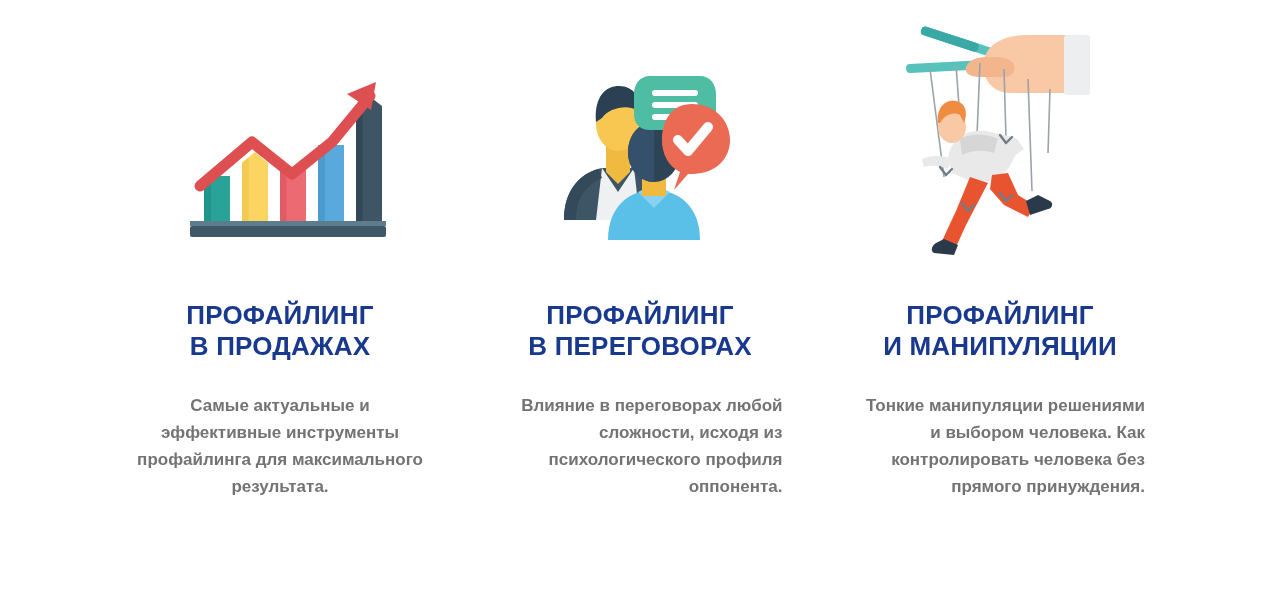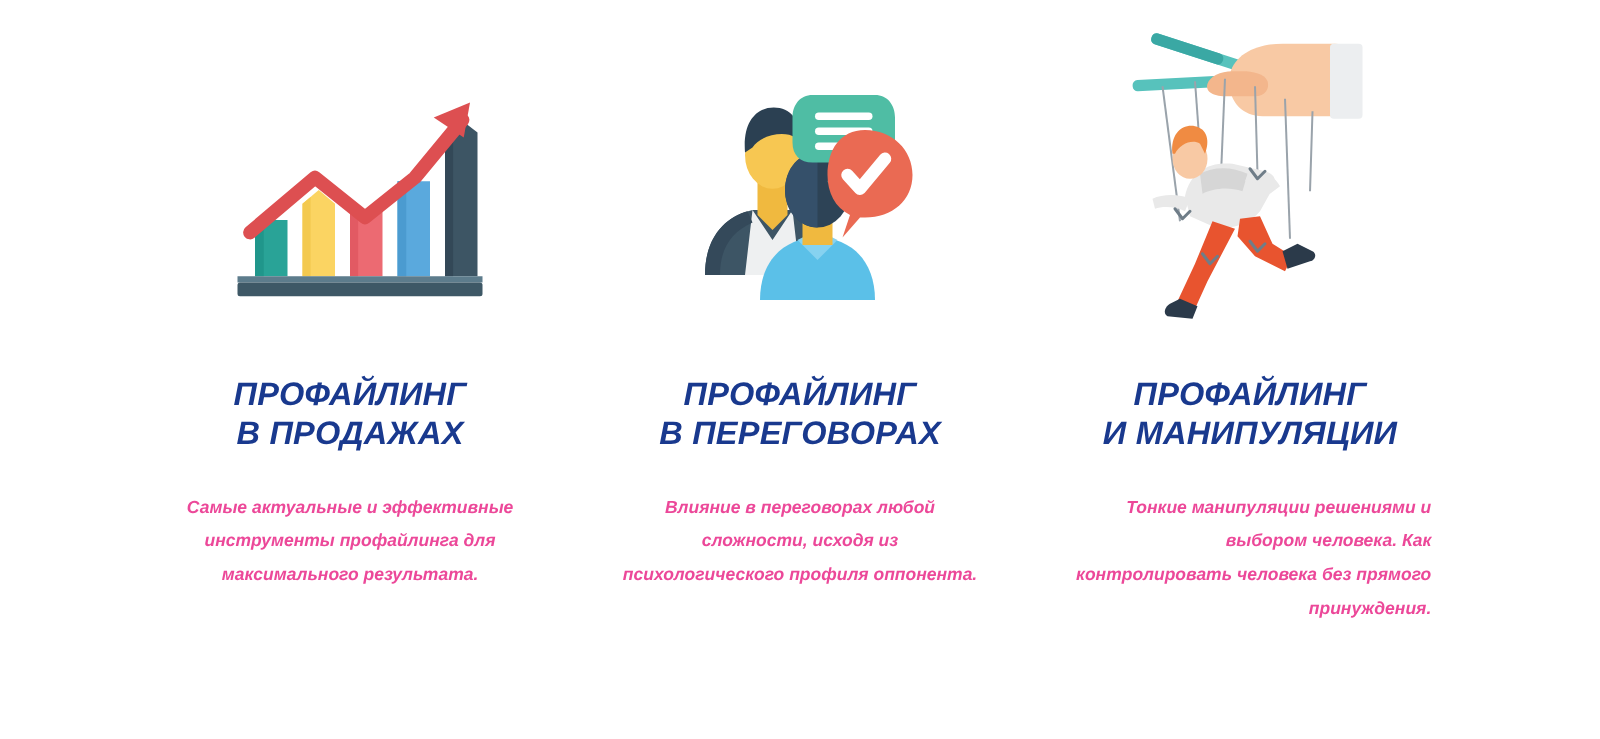--- a/index.html
+++ b/index.html
@@ -27,21 +27,20 @@
     background: #ffffff;
   }
 
   .feature-card {
     width: 360px;
     display: flex;
     flex-direction: column;
     align-items: center;
     box-sizing: border-box;
     padding: 0 12px;
-    font-style: italic;
   }
 
   .illustration {
     height: 300px;
     width: 100%;
     display: flex;
     align-items: center;
     justify-content: center;
     box-sizing: border-box;
   }
@@ -54,33 +53,33 @@
     font-weight: bold;
     letter-spacing: 0.2px;
     text-align: center;
     color: #19398e;
     white-space: pre-line;
   }
 
   .card-desc {
     margin: 0;
     padding-top: 30px;
-    font-size: 14px;
+    font-size: 17px;
     line-height: 27px;
     font-weight: bold;
     text-align: center;
-    color: #ec4899;
+    color: #737373;
     max-width: 300px;
   }
 
   
   .card-2 .card-title,
   .card-3 .card-title { font-size: 26px; }
   .card-3 .card-desc { max-width: 290px; text-align: right; }
-  .card-2 .card-desc { max-width: 285px; }
+  .card-2 .card-desc { max-width: 285px; text-align: right; }
 </style>
 </head>
 <body>
 
 <div class="features-section">
 
   <div class="feature-card card-1">
 
     <div class="illustration">
       <svg width="180" height="180" viewBox="0 0 180 180" xmlns="http://www.w3.org/2000/svg" aria-hidden="true">

